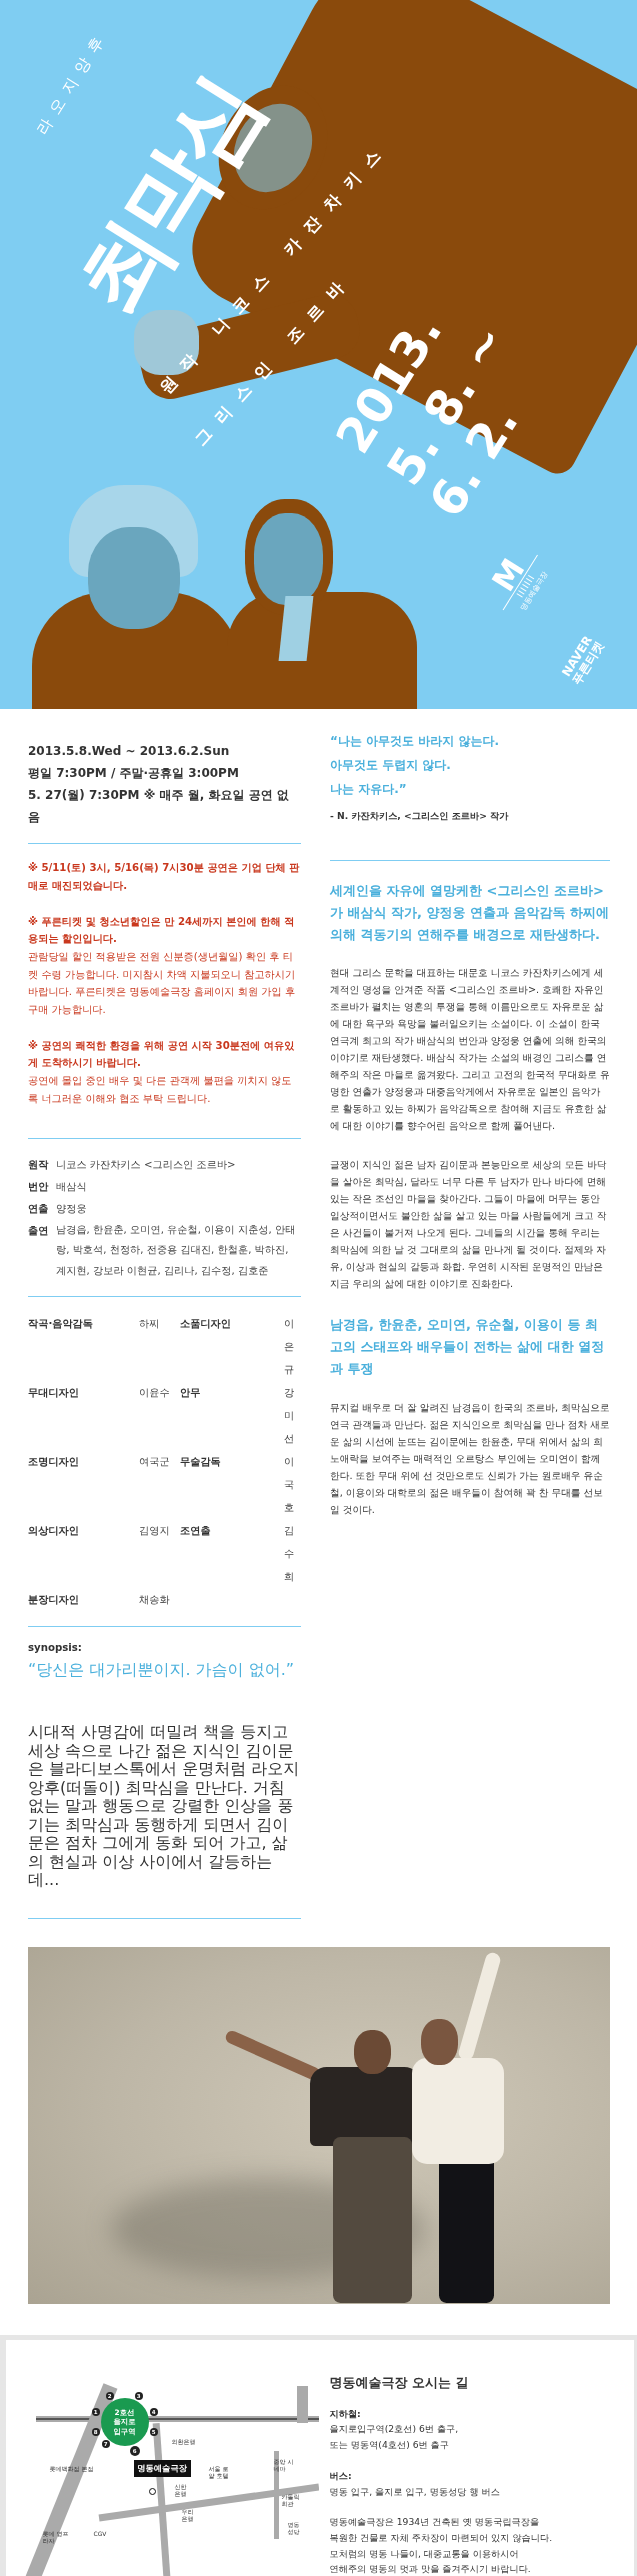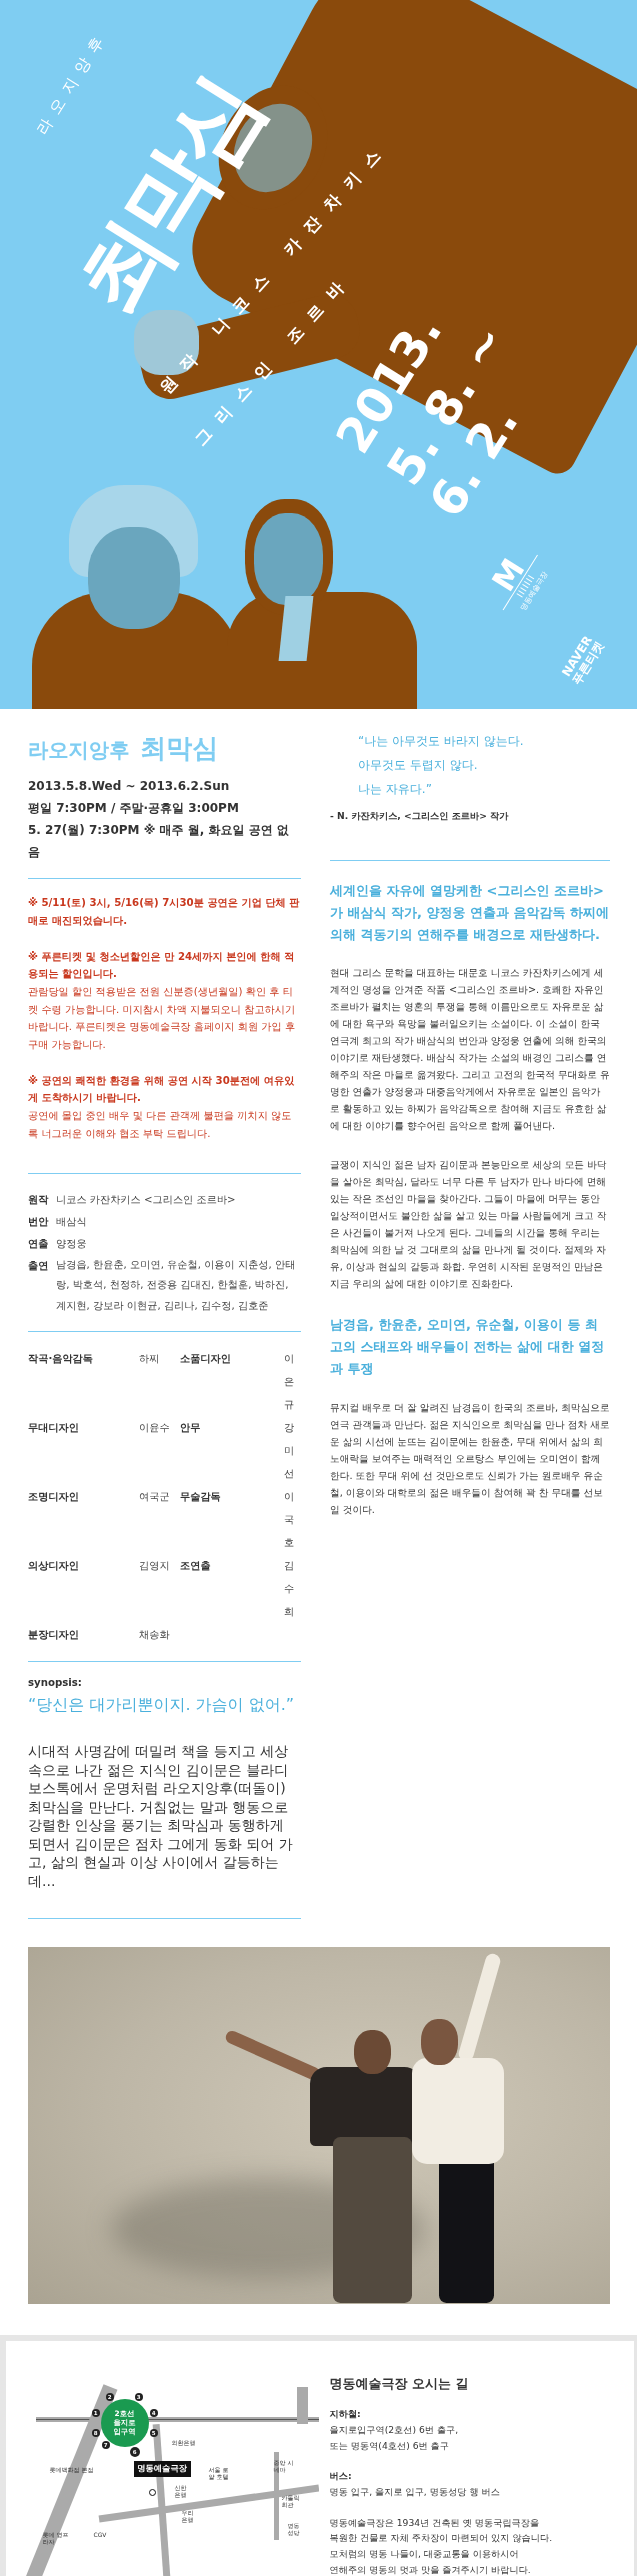--- a/index.html
+++ b/index.html
@@ -55,23 +55,23 @@
   .credit-row { display: flex; }
   .credit-row .k { font-weight: bold; width: 28px; flex-shrink: 0; font-family: Liberation Serif, serif; }
   .credit-row .v { color: #444; }
 
   .staff { display: grid; grid-template-columns: 72px 80px 65px 55px; font-size: 10.2px; line-height: 23px; }
   .staff .k { font-weight: bold; }
   .staff .v { color: #444; margin-left: 39px; }
 
   .syn-label { font-size: 10.2px; font-weight: bold; margin-top: 0; }
   .syn-quote { color: #4ab0dc; font-size: 16px; margin-top: 7.4px; }
-  .syn-body { font-size: 14px; line-height: 18.5px; margin-top: 26px; color: #333; }
-
-  .quote { color: #4ab0dc; font-size: 12px; font-weight: normal; line-height: 24px; margin-left: 28px; }
+  .syn-body { font-size: 16px; line-height: 18.5px; margin-top: 42px; color: #333; }
+
+  .quote { color: #4ab0dc; font-size: 12px; font-weight: bold; line-height: 24px; }
   .quote-src { font-size: 9.2px; font-weight: bold; margin-top: 9.2px; color: #333; }
   .rhead { color: #4ab0dc; font-size: 13px; font-weight: bold; line-height: 22px; }
   .rbody { font-size: 9.7px; line-height: 17px; color: #333; margin-top: 18.5px; margin-bottom: 22px; }
 
   
   .photo { position: relative; margin: 13px 28px 0 28px; width: 582px; height: 357px; background: radial-gradient(ellipse at 60% 45%, #cfc8b8 0%, #bdb6a6 55%, #aaa392 100%); overflow: hidden; }
   .photo .shadow { position: absolute; left: 83px; top: 231px; width: 314px; height: 102px; border-radius: 50%; background: rgba(90,85,75,.35); filter: blur(13px); }
   .actor { position: absolute; }
   .a1-head { left: 326px; top: 83px; width: 37px; height: 44px; border-radius: 45%; background: #6b4a35; }
   .a1-body { left: 282px; top: 120px; width: 111px; height: 79px; background: #2a2522; border-radius: 16.6px 16.6px 5.5px 5.5px; }
@@ -138,24 +138,20 @@
     <span class="nm">명동예술극장</span>
   </div>
   <div class="p-logo-naver">
     <div>NAVER</div>
     <div>푸른티켓</div>
   </div>
 </section>
 
 <section class="info">
   <div class="col-left">
-    <h1 class="show-title">
-      <span>라오지앙후</span>
-      <span class="main">최막심</span>
-    </h1>
     <div class="sched">
       <div>2013.5.8.Wed ~ 2013.6.2.Sun</div>
       <div>평일 7:30PM / 주말·공휴일 3:00PM</div>
       <div>5. 27(월) 7:30PM ※ 매주 월, 화요일 공연 없음</div>
     </div>
     <div class="divider"></div>
 
     <div class="notice">
       <span class="b">※ 5/11(토) 3시, 5/16(목) 7시30분 공연은 기업 단체 판매로 매진되었습니다.</span>
     </div>

